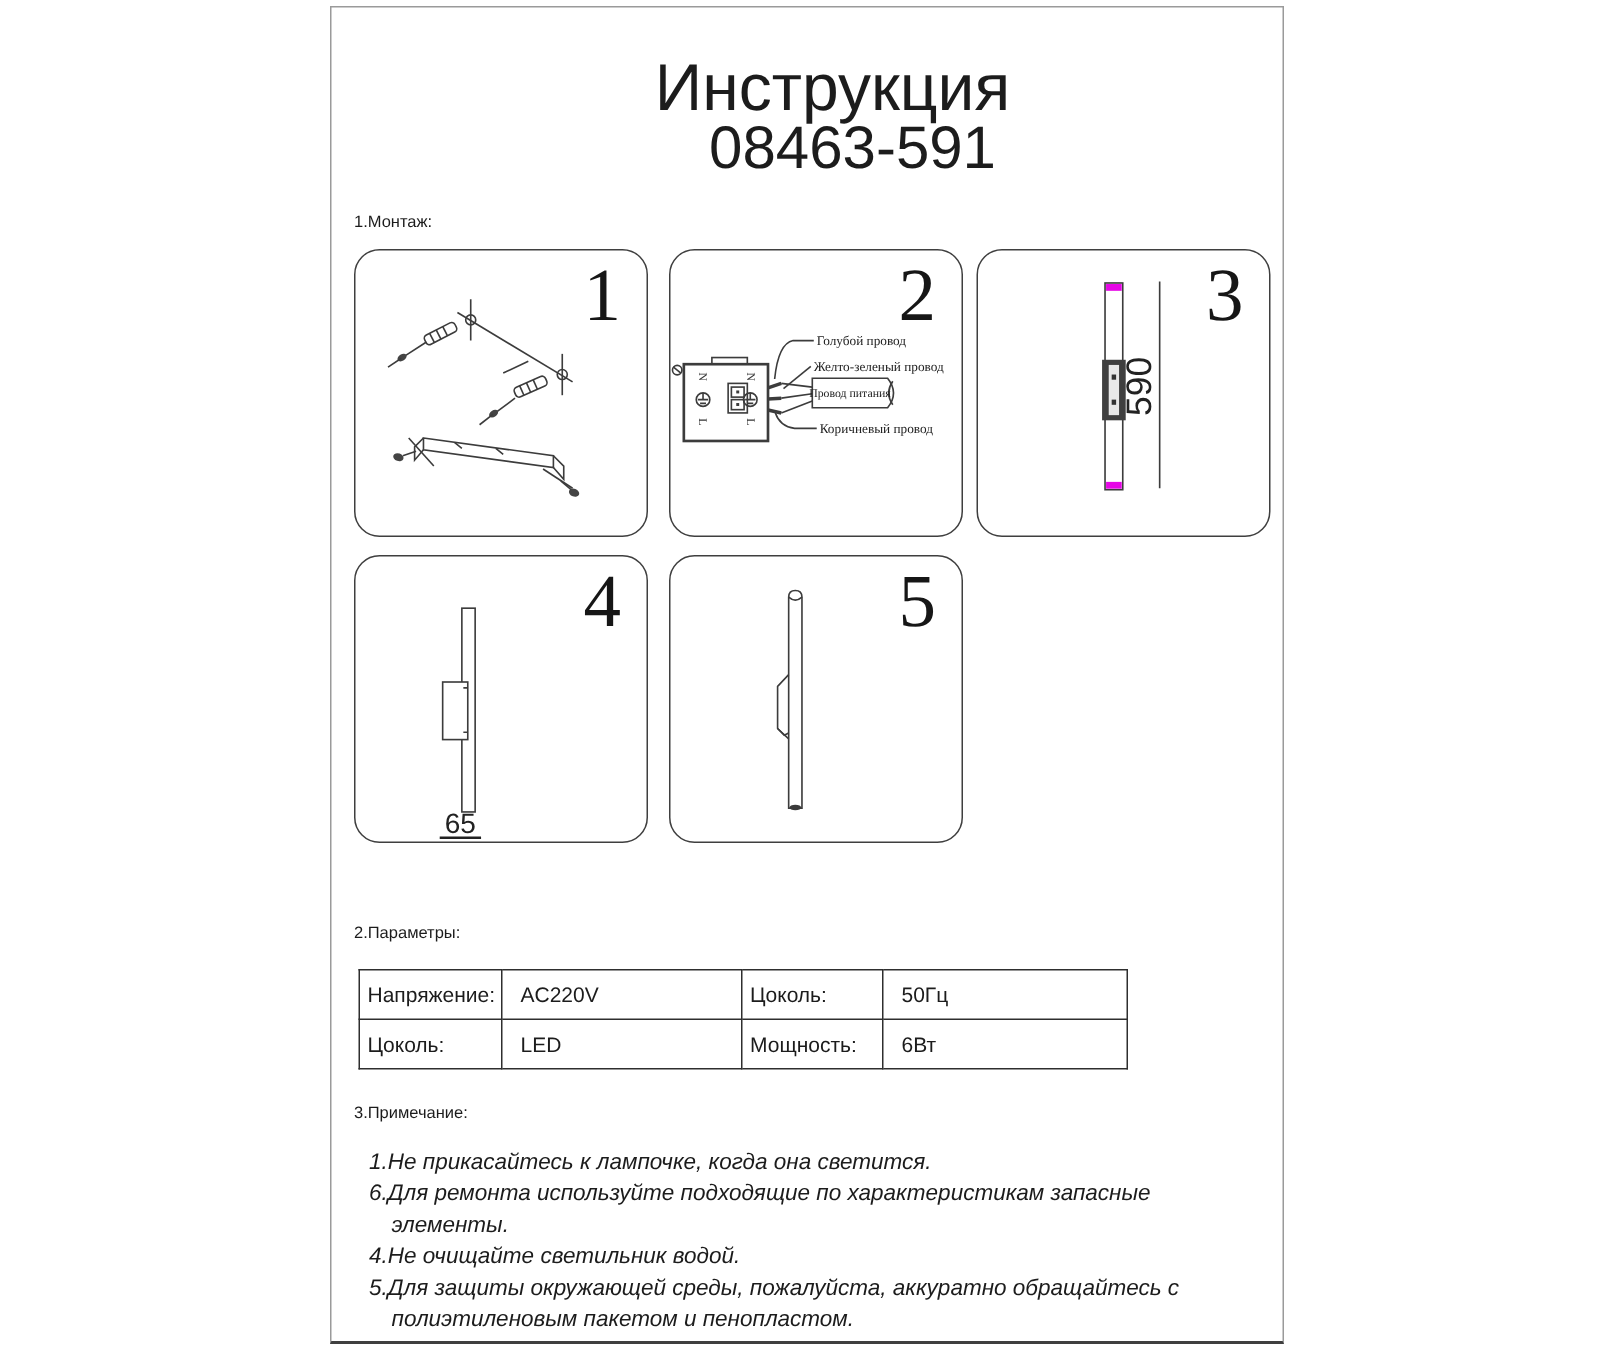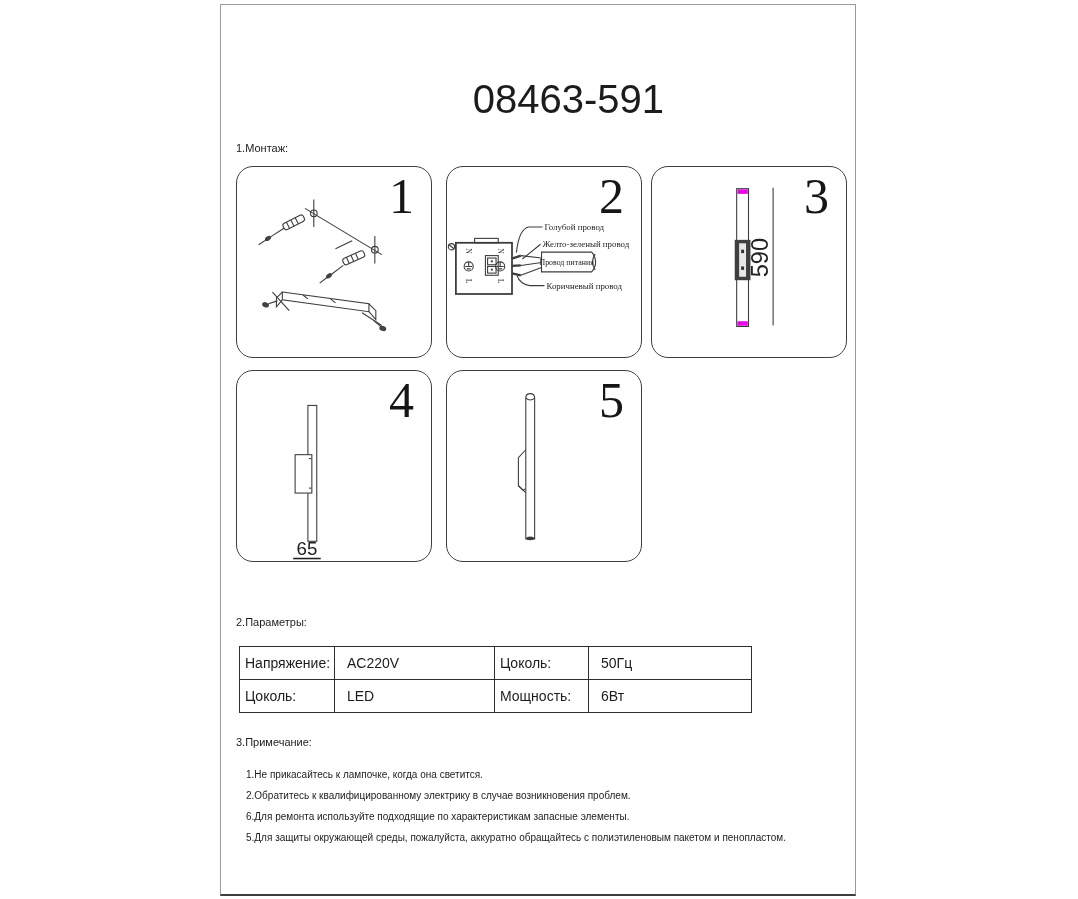--- a/index.html
+++ b/index.html
@@ -45,28 +45,29 @@
 
   .params-table{
     position:absolute;left:18px;top:641px;border-collapse:collapse;table-layout:fixed;
   }
   .params-table td{
     border:1.5px solid #2e2e2e;height:30px;font-size:14px;overflow:hidden;white-space:nowrap;
   }
   .params-table td.lab{text-align:left;padding:0 0 0 5px;}
   .params-table td.val{padding-left:12px;}
 
-  .notes{position:absolute;left:25px;top:759px;width:580px;font-size:10px;line-height:21px;}
+  .notes{position:absolute;left:25px;top:759px;width:580px;font-size:15px;line-height:21px;font-style:italic;}
   .note-item{padding-left:15px;text-indent:-15px;}
 </style>
 </head>
 <body>
 
 <div class="page">
 
+  <div class="doc-title">Инструкция</div>
   <div class="doc-subtitle">08463-591</div>
 
   <div class="sec-heading" id="h-montage">1.Монтаж:</div>
 
   <div class="panel" id="panel-1">
     <svg class="art" viewBox="0 0 196 192">
       <g stroke="#3c3c3c" stroke-width="1.1" fill="none">
         <line x1="69" y1="42" x2="147" y2="89"></line>
         <circle cx="78" cy="47" r="3.4"></circle>
         <line x1="78" y1="33" x2="78" y2="61"></line>
@@ -216,18 +217,18 @@
         <td class="lab">Мощность:</td>
         <td class="val">6Вт</td>
       </tr>
     </tbody>
   </table>
 
   <div class="sec-heading" id="h-notes">3.Примечание:</div>
 
   <div class="notes">
     <div class="note-item">1.Не прикасайтесь к лампочке, когда она светится.</div>
-    <div class="note-item">2.Обратитесь к квалифицированному электрику в случае возникновения проблем.</div>
     <div class="note-item">6.Для ремонта используйте подходящие по характеристикам запасные элементы.</div>
+    <div class="note-item">4.Не очищайте светильник водой.</div>
     <div class="note-item">5.Для защиты окружающей среды, пожалуйста, аккуратно обращайтесь с полиэтиленовым пакетом и пенопластом.</div>
   </div>
 
 </div>
 
 </body></html>

